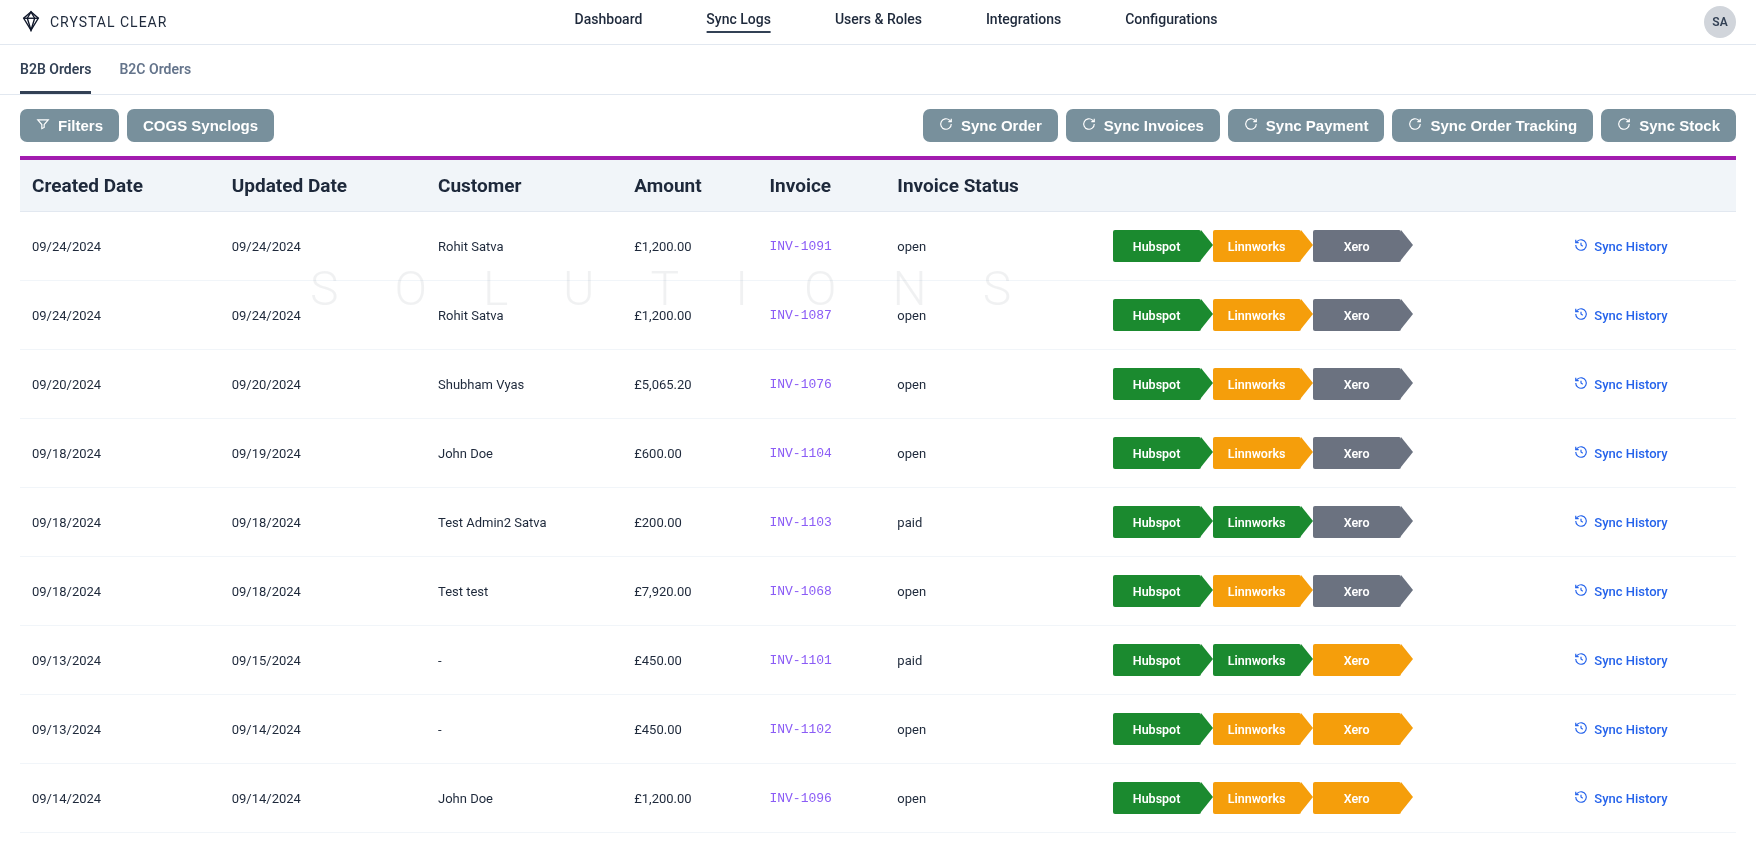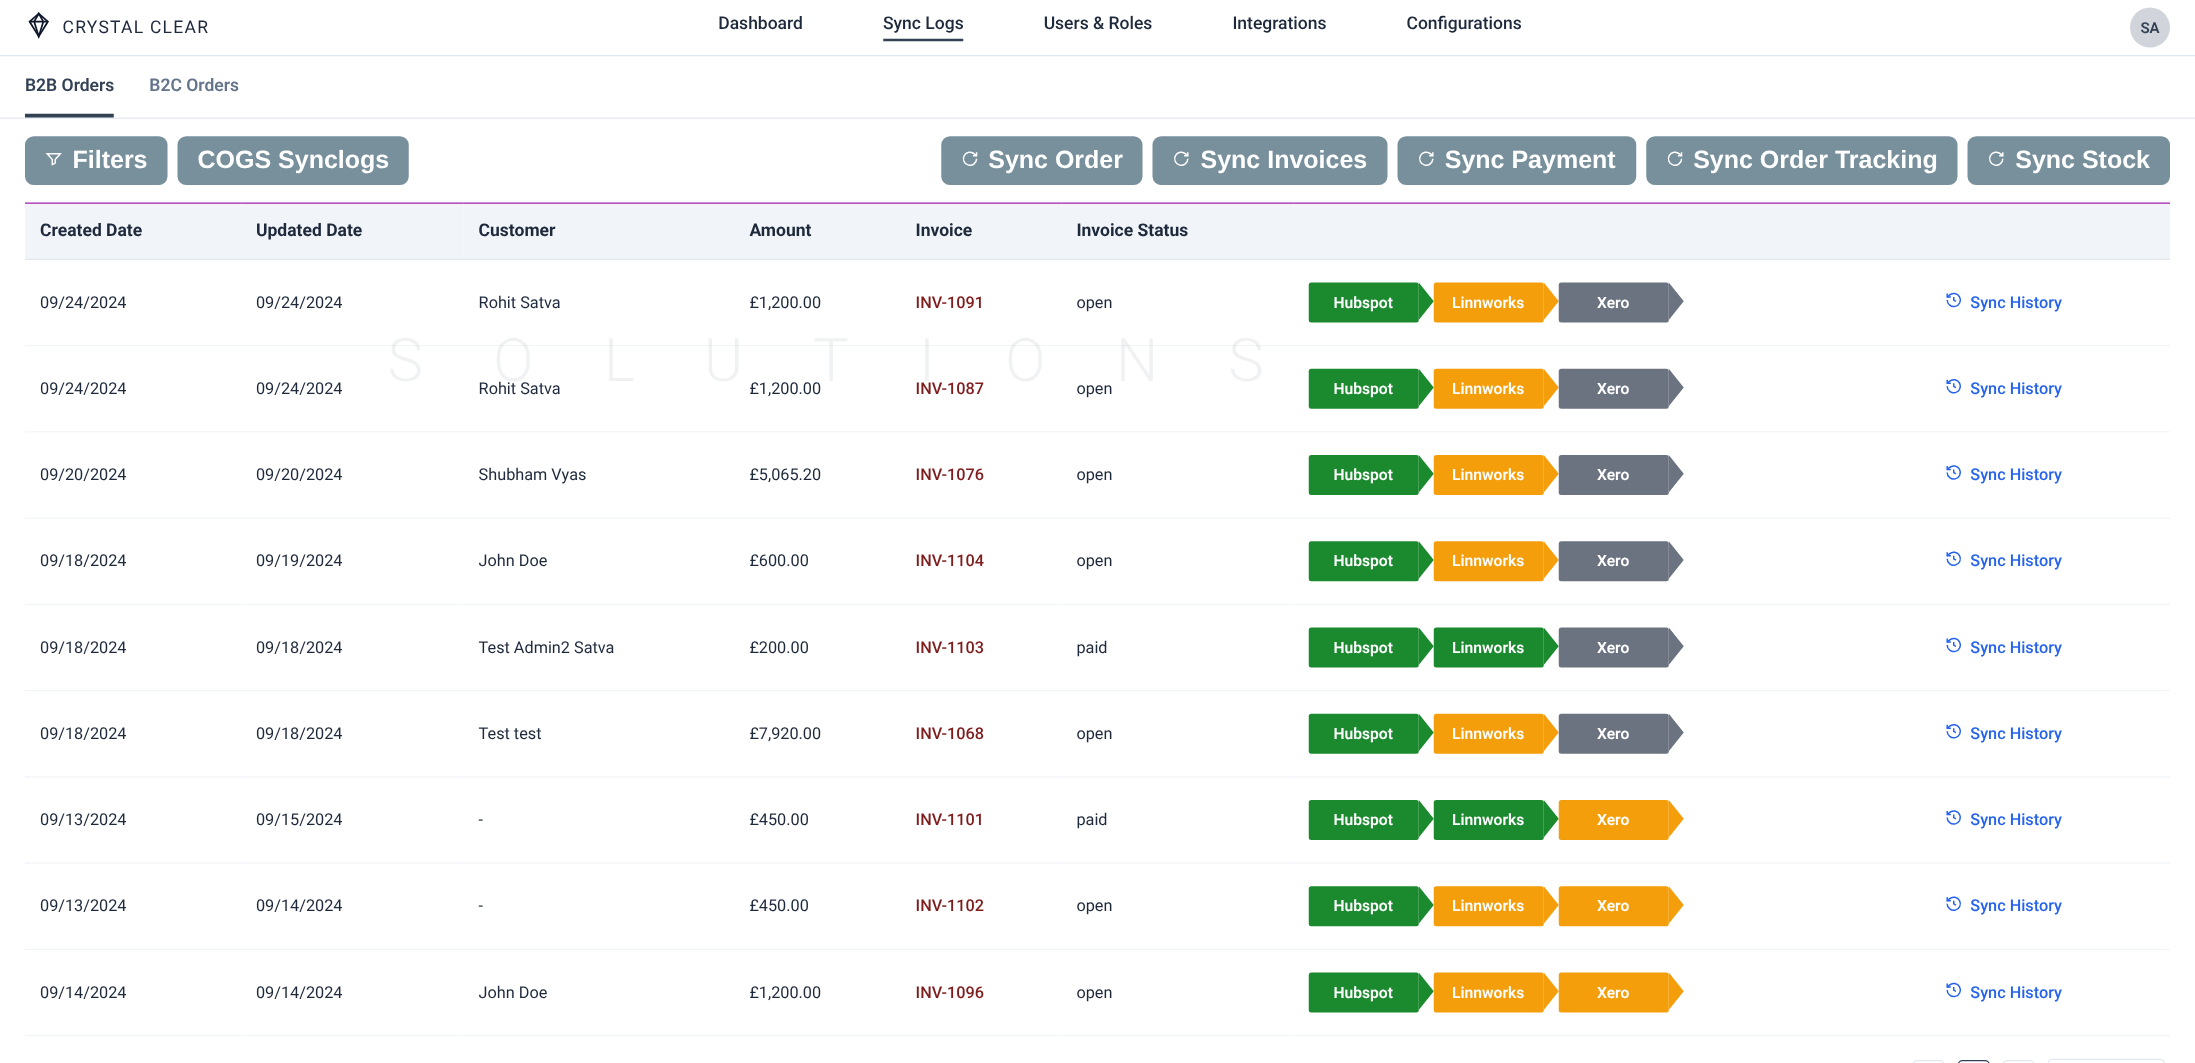--- a/index.html
+++ b/index.html
@@ -15,30 +15,30 @@
   .avatar { margin-left:auto; width:32px; height:32px; border-radius:50%; background:#d1d5db; display:flex; align-items:center; justify-content:center; font-size:12px; font-weight:600; color:#334155; }
 
   
   .subtabs { display:flex; gap:28px; padding:16px 20px 0 20px; border-bottom:1px solid #e2e8f0; }
   .subtabs .tab { color:#64748b; font-weight:600; padding-bottom:14px; cursor:pointer;}
   .subtabs .tab.active { color:#334155; border-bottom:3px solid #334155; }
 
   
   .toolbar { display:flex; align-items:center; padding:14px 20px; gap:8px;}
   .spacer { flex:1; }
-  .btn { background:#78909c; color:#fff; border:none; border-radius:7px; padding:8px 16px; font-size:20px; font-weight:600; display:inline-flex; align-items:center; gap:8px; cursor:pointer;}
+  .btn { background:#78909c; color:#fff; border:none; border-radius:7px; padding:8px 16px; font-size:15px; font-weight:600; display:inline-flex; align-items:center; gap:8px; cursor:pointer;}
   .btn svg { width:14px; height:14px; }
 
   
   .table-wrap { padding:0 20px;}
   table { width:100%; border-collapse:collapse; background:#fff;}
   thead{ background:#f1f5f9;}
-  th { text-align:left; font-weight:700; font-size:14px; color:#1e293b; padding:14px 12px; border-bottom:1px solid #e2e8f0; border-top:1px solid #a21caf;}
+  th { text-align:left; font-weight:700; font-size:19px; color:#1e293b; padding:14px 12px; border-bottom:1px solid #e2e8f0; border-top:4px solid #a21caf;}
   td { padding:18px 12px; border-bottom:1px solid #f1f5f9; font-size:13px; vertical-align:middle;}
-  td.invoice a { color:#7f1d1d; text-decoration:none; font-weight:500;}
+  td.invoice a { color:#8b5cf6; text-decoration:none; font-weight:500;font-family:Liberation Mono, monospace;}
   .badge-cell { white-space:nowrap; display:flex; gap:12px; }
   .badge { position:relative; display:inline-flex; align-items:center; justify-content:center; min-width:88px; height:32px; color:#fff; font-size:12.5px; font-weight:600; border-radius:2px; padding:0 8px;}
   .badge::after{
     content:""; position:absolute; right:-12px; top:0; width:0; height:0;
     border-top:15px solid transparent; border-bottom:15px solid transparent; border-left:12px solid currentColor;
   }
   .badge.green  { background:#1b8a2f; color:#1b8a2f;} .badge.green  span{color:#fff;}
   .badge.orange { background:#f59e0b; color:#f59e0b;} .badge.orange span{color:#fff;}
   .badge.gray   { background:#6b7280; color:#6b7280;} .badge.gray   span{color:#fff;}
 

